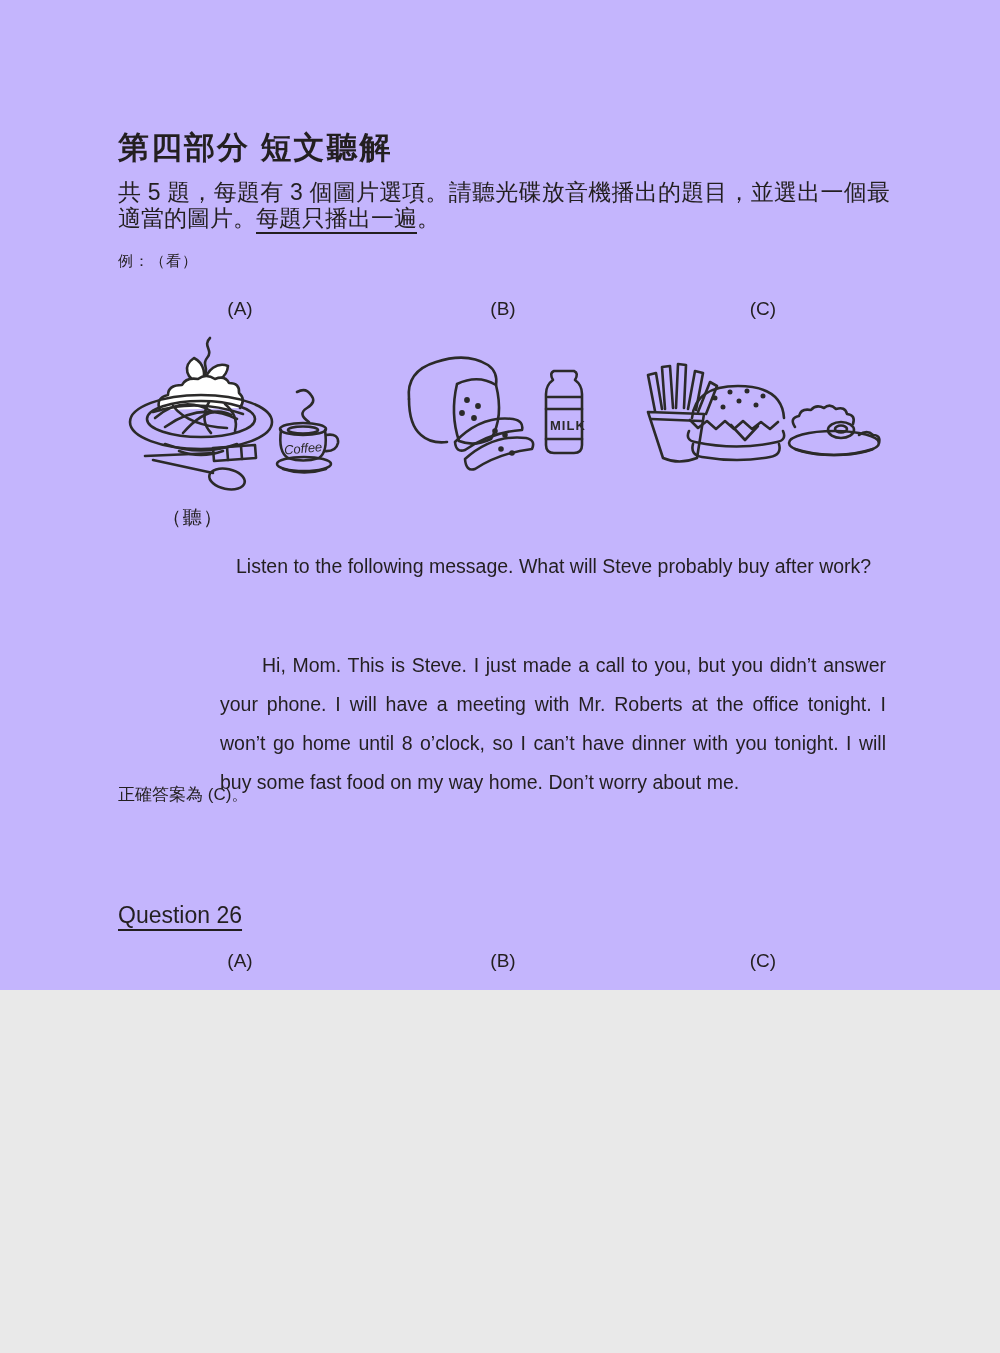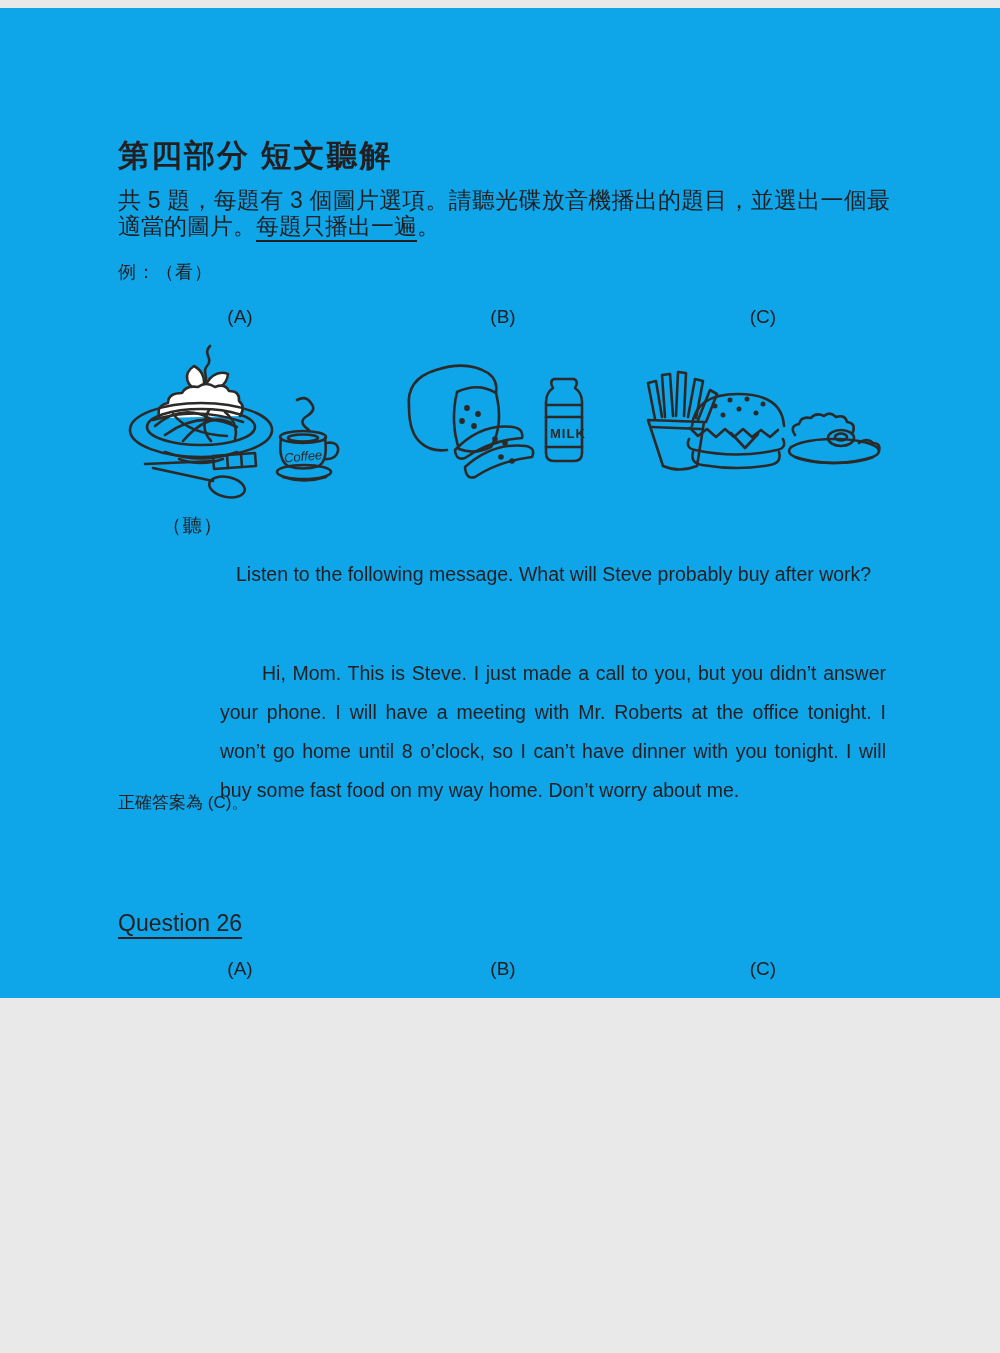--- a/index.html
+++ b/index.html
@@ -1,39 +1,39 @@
 <!DOCTYPE html>
 <html><head>
 <meta charset="utf-8">
 <style>
   html,body{margin:0;padding:0;background:#e9e9e9;}
   .page{
     position:relative;
     width:1000px;height:990px;
-    margin:8px auto;
-    background:#0ea5e9;
+    margin:0 auto;
+    background:#c4b5fd;
     color:#231f20;
     font-family:"Liberation Sans","DejaVu Sans",sans-serif;
     overflow:hidden;
   }
   .abs{position:absolute;}
   .title{
     left:118px;top:106px;
     font-size:31px;font-weight:800;letter-spacing:2px;
   }
   .instructions{
     left:118px;top:156px;width:772px;
     font-size:23px;line-height:26px;text-align:justify;
   }
   .u{
     text-decoration:underline;
     text-underline-offset:6px;
     text-decoration-thickness:1.5px;
   }
-  .see-label{left:118px;top:252px;font-size:18px;letter-spacing:1px;font-family:Liberation Mono, monospace;}
+  .see-label{left:118px;top:252px;font-size:15px;letter-spacing:1px;font-family:Liberation Mono, monospace;}
   .listen-label{left:162px;top:504px;font-size:19.5px;letter-spacing:1px;}
   .opt-label{font-size:19px;width:64px;text-align:center;}
   .r1{top:298px;}
   .r2{top:950px;}
   .colA{left:208px;}
   .colB{left:471px;}
   .colC{left:731px;}
   .q-en{
     left:236px;top:531px;width:666px;
     font-size:19.5px;line-height:31px;text-align:justify;

